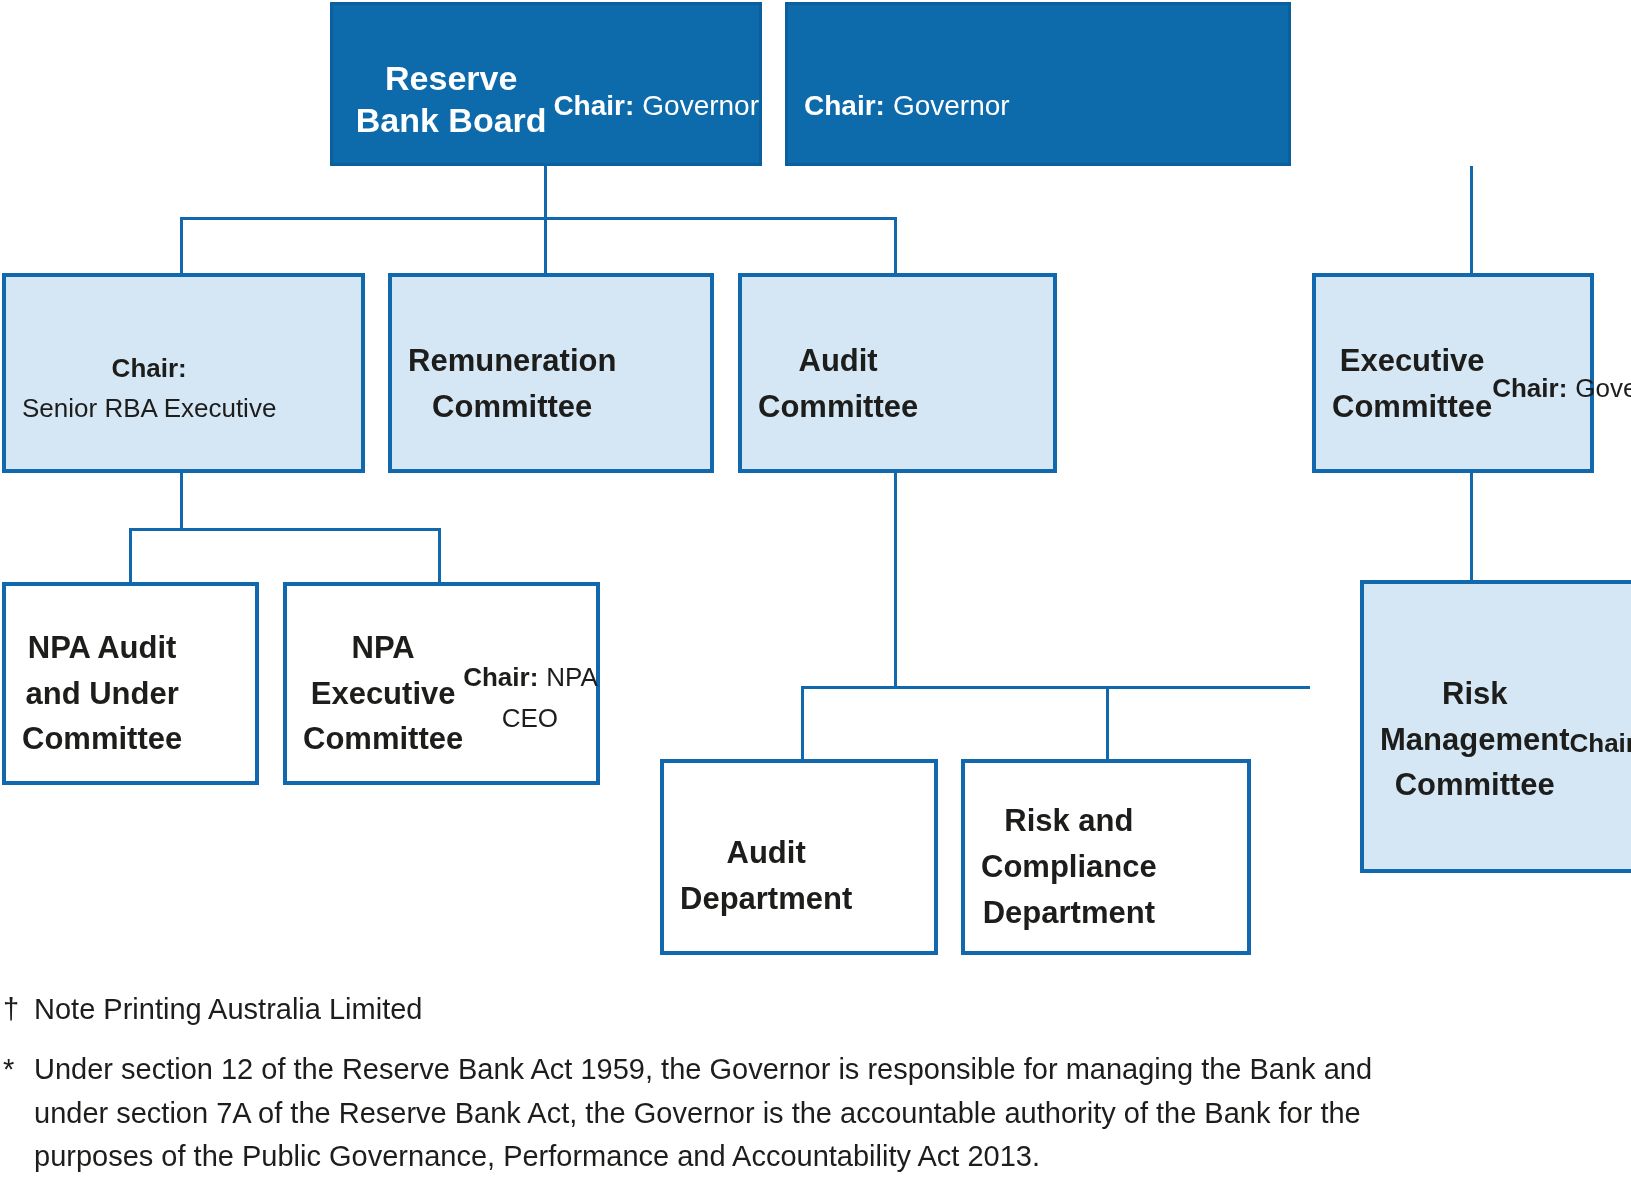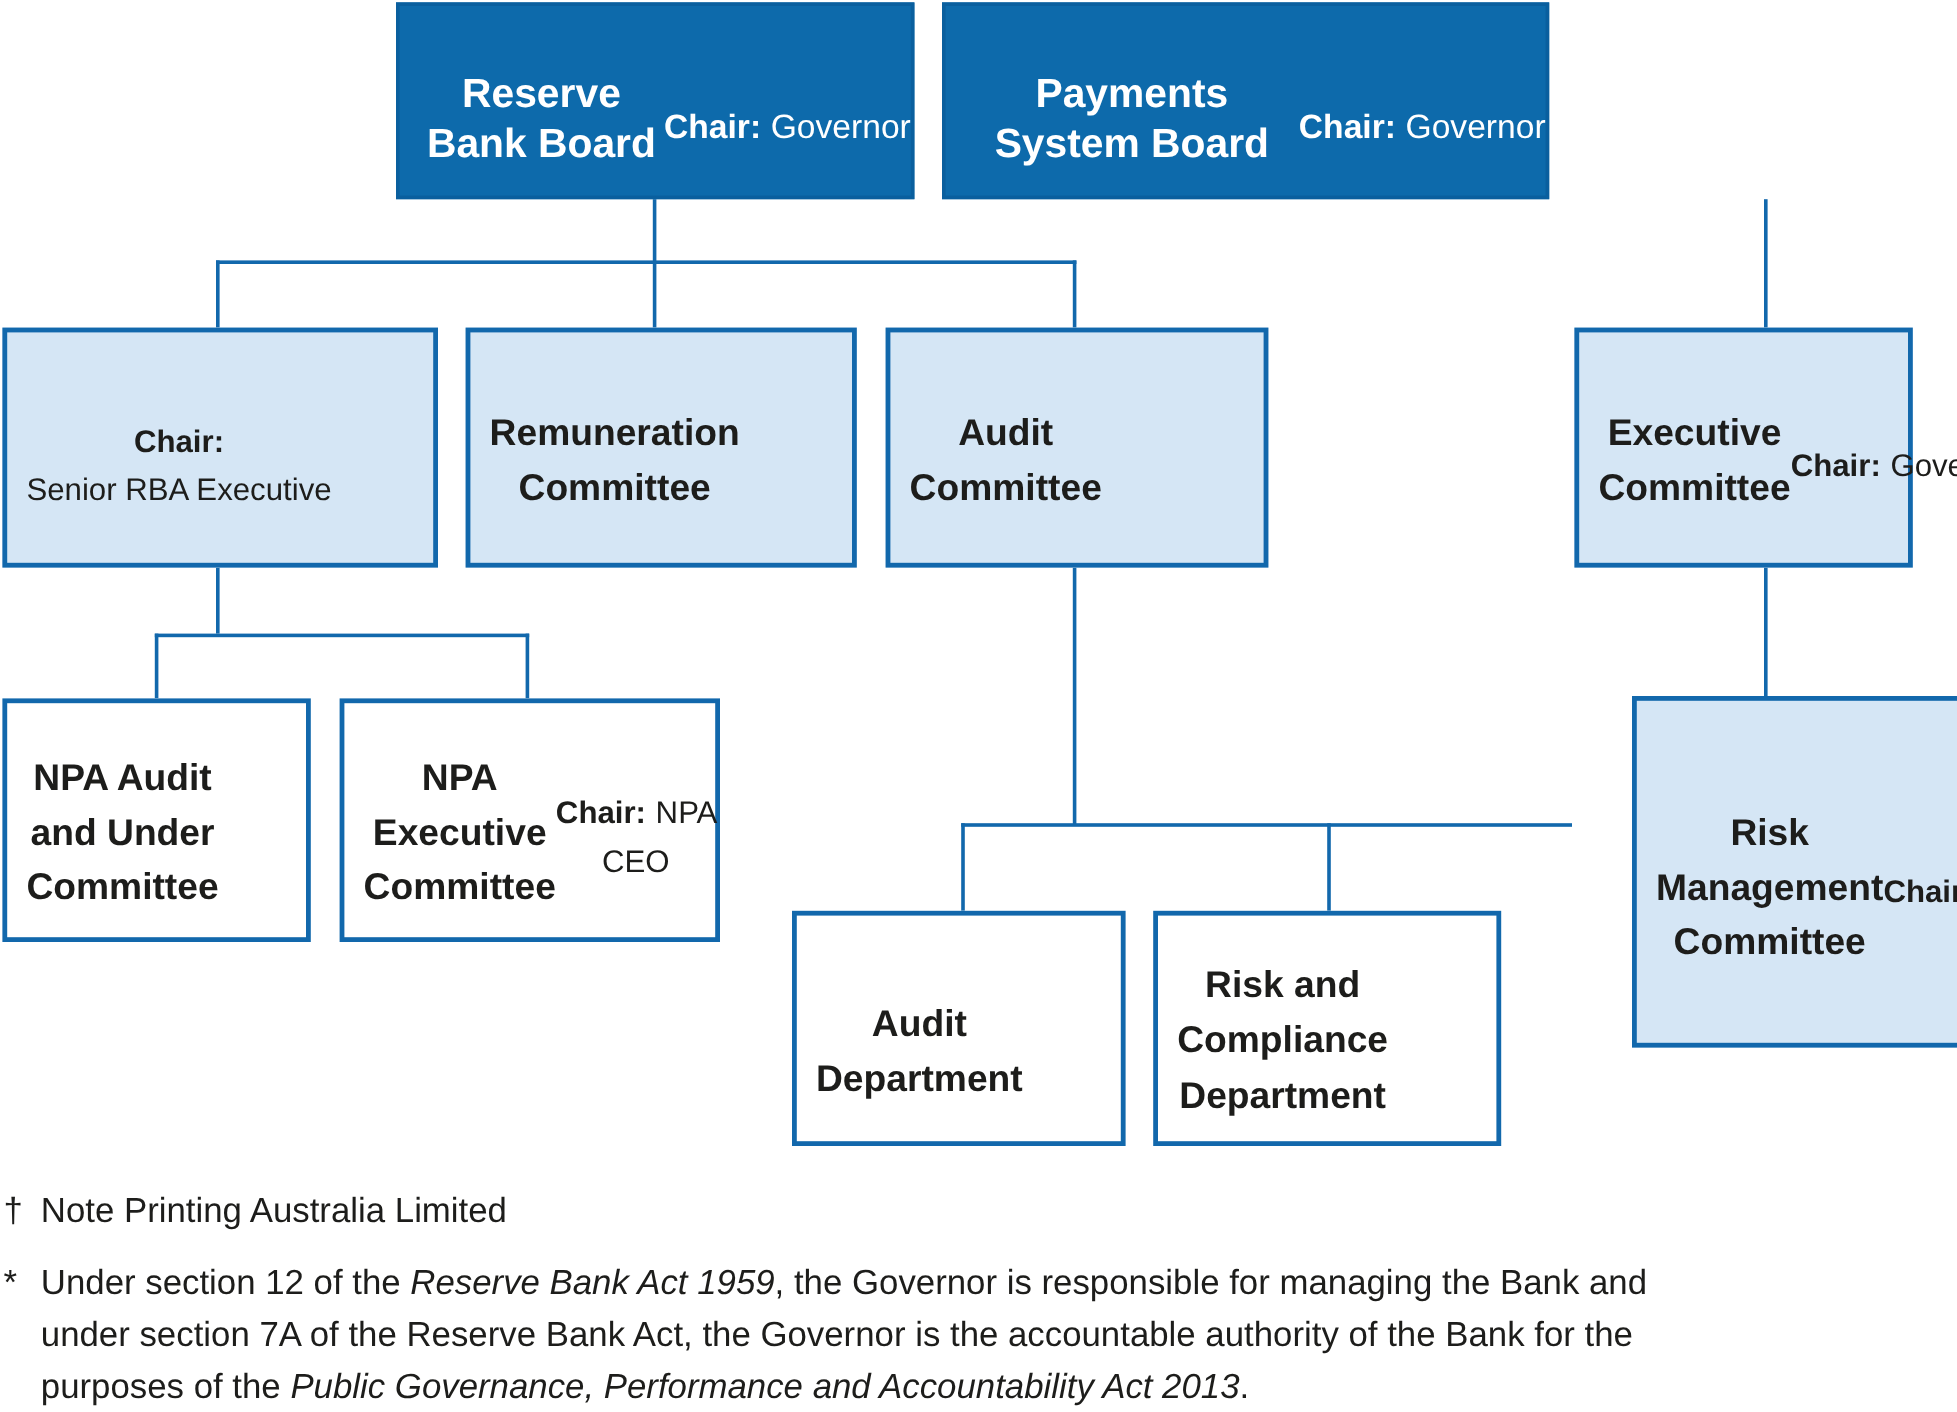--- a/index.html
+++ b/index.html
@@ -52,21 +52,21 @@
   .vline{width:3px;}
   .footnote{
     position:absolute;
     display:flex;
     color:#1d1d1b;
     font-size:29px;
     line-height:1.5;
   }
   .fn-marker{width:31px;flex:0 0 31px;}
   .fn-text{max-width:1400px;}
-  .italic{font-style:italic;}
+  .italic{}
 </style>
 </head>
 <body>
 
 <div id="stage">
 
   <div class="line vline" style="left:544px;top:166px;height:107px"></div>
   <div class="line hline" style="left:180px;top:217px;width:717px"></div>
   <div class="line vline" style="left:180px;top:217px;height:56px"></div>
   <div class="line vline" style="left:894px;top:217px;height:56px"></div>
@@ -82,21 +82,20 @@
   <div class="line vline" style="left:1470px;top:473px;height:107px"></div>
 
   <div class="box dark" style="left:330px;top:2px;width:432px;height:164px">
     <div class="title">Reserve Bank Board</div>
     <div class="chair">
       <span class="chair-label">Chair:</span><span class="chair-value">Governor</span>
     </div>
   </div>
 
   <div class="box dark" style="left:785px;top:2px;width:506px;height:164px">
-    <div class="title">Payments System Board</div>
     <div class="chair">
       <span class="chair-label">Chair:</span><span class="chair-value">Governor</span>
     </div>
   </div>
 
 
   <div class="box light" style="left:2px;top:273px;width:363px;height:200px">
     <div class="chair stacked">
       <span class="chair-label">Chair:</span>
         <span class="chair-value">Senior RBA Executive</span>

